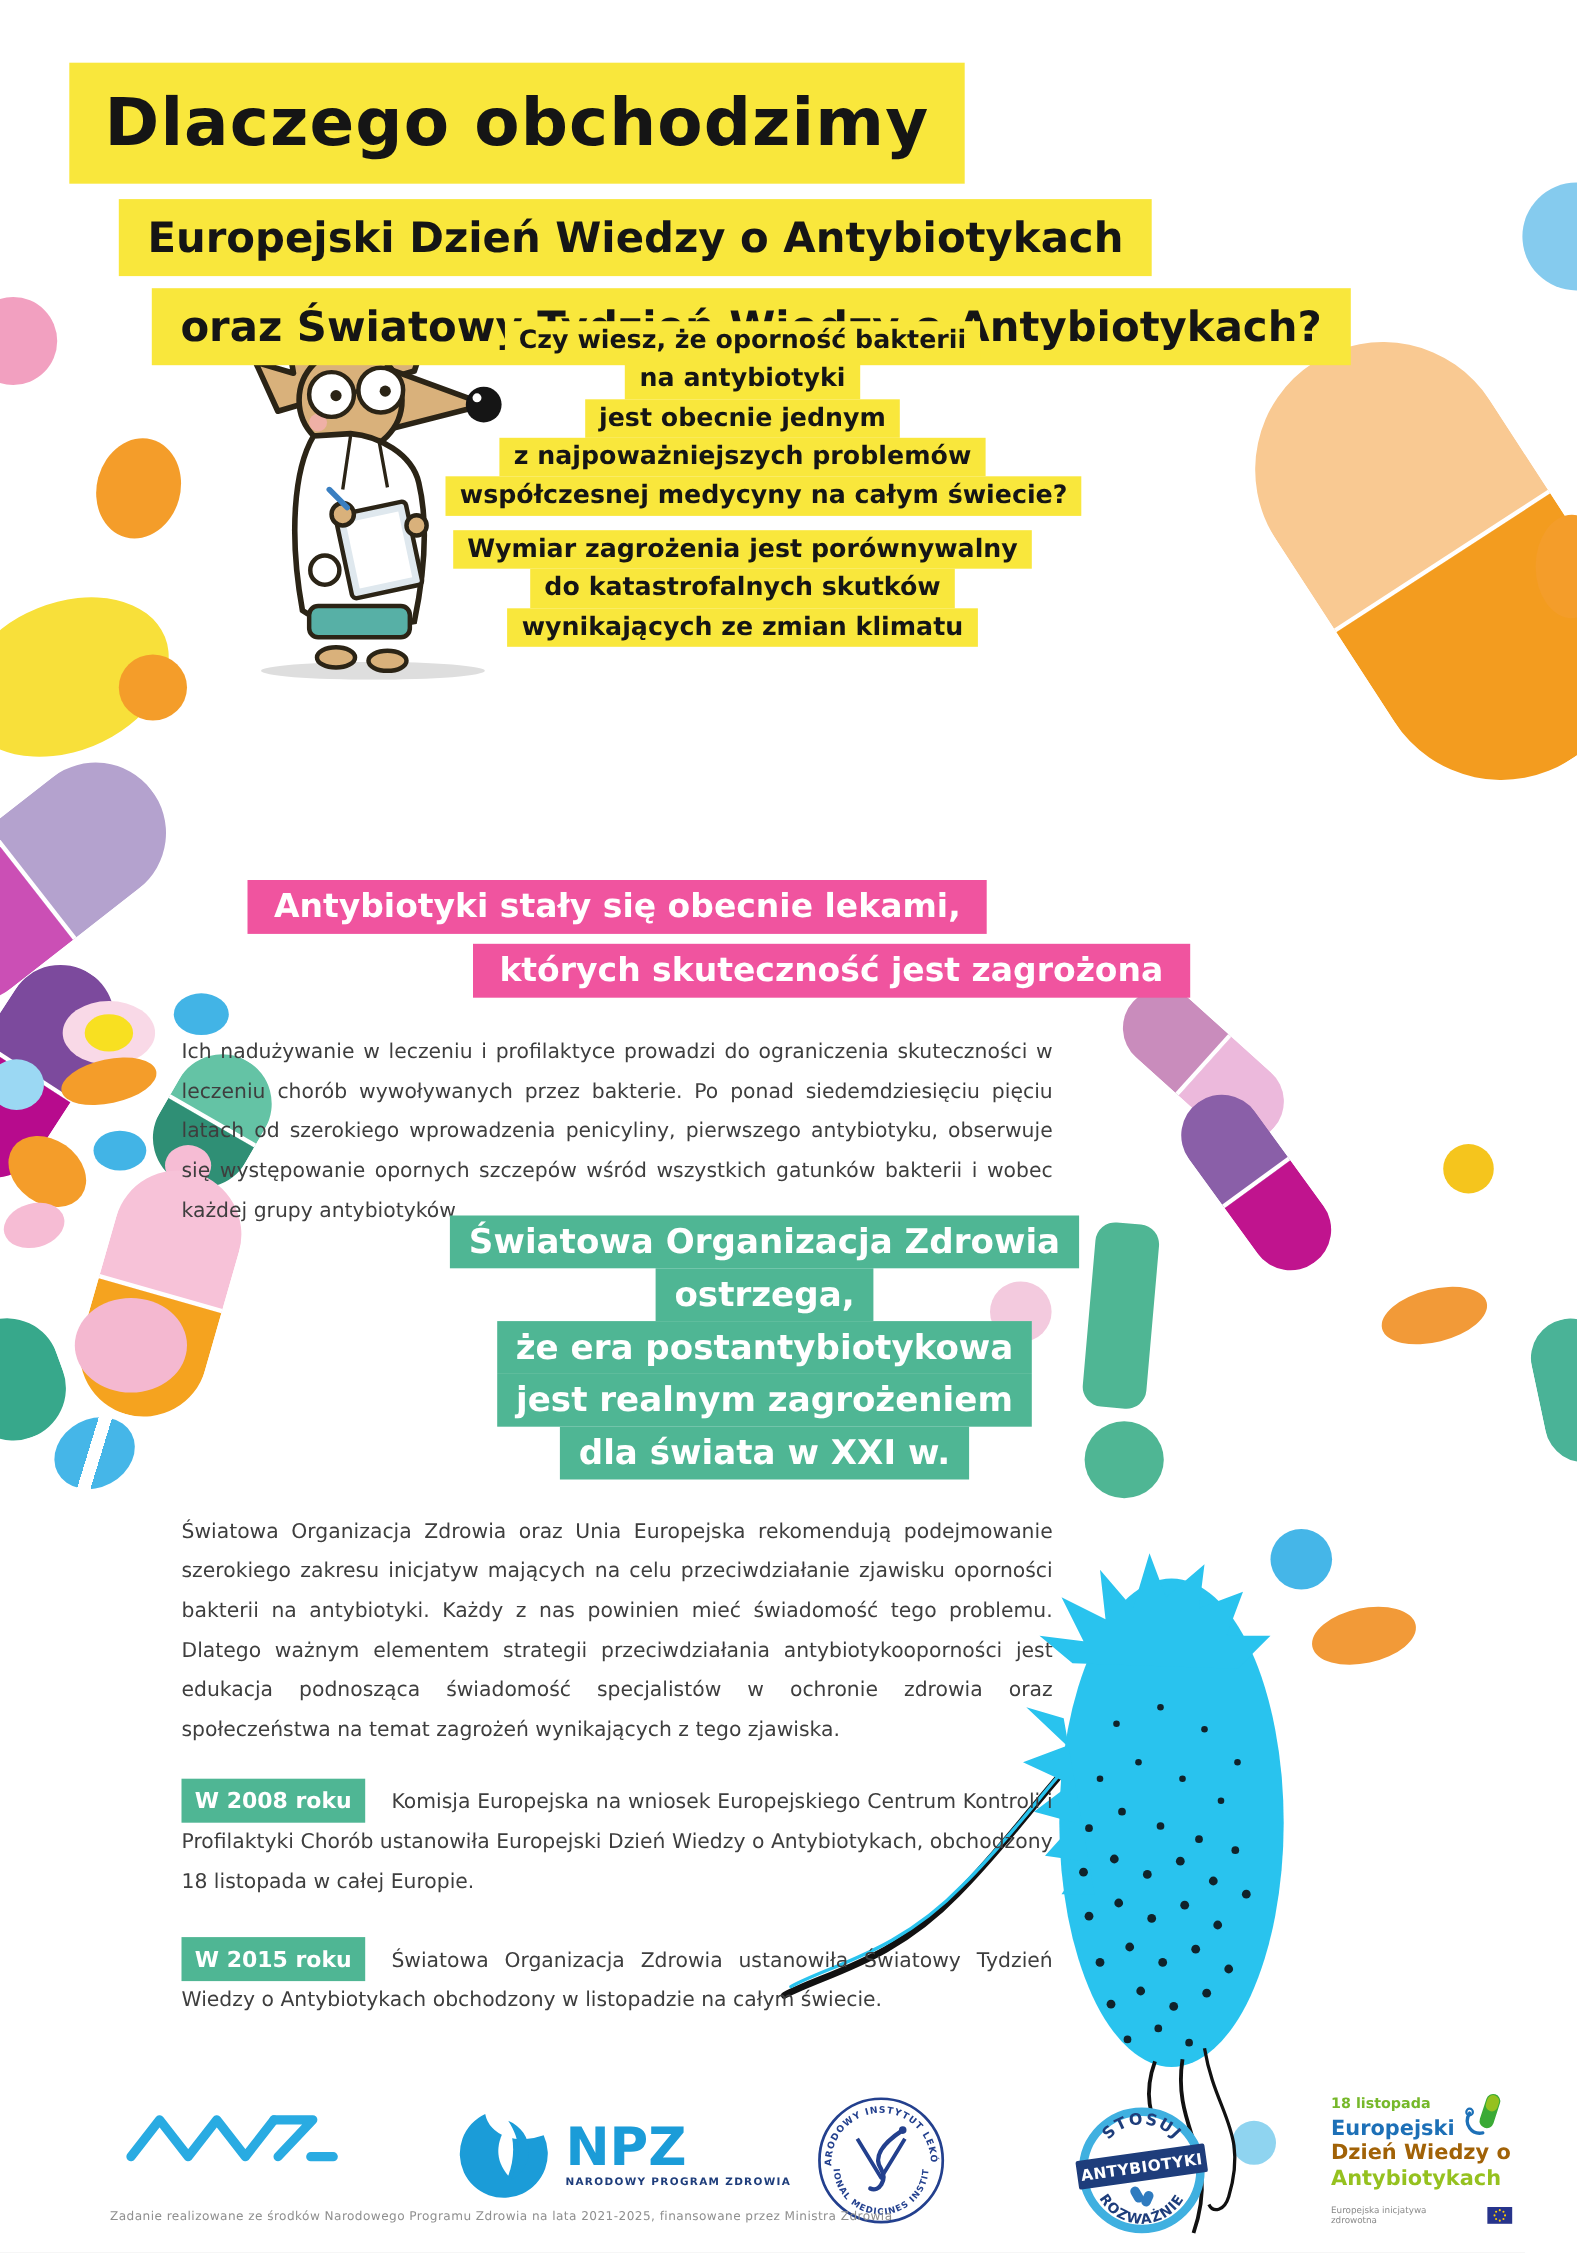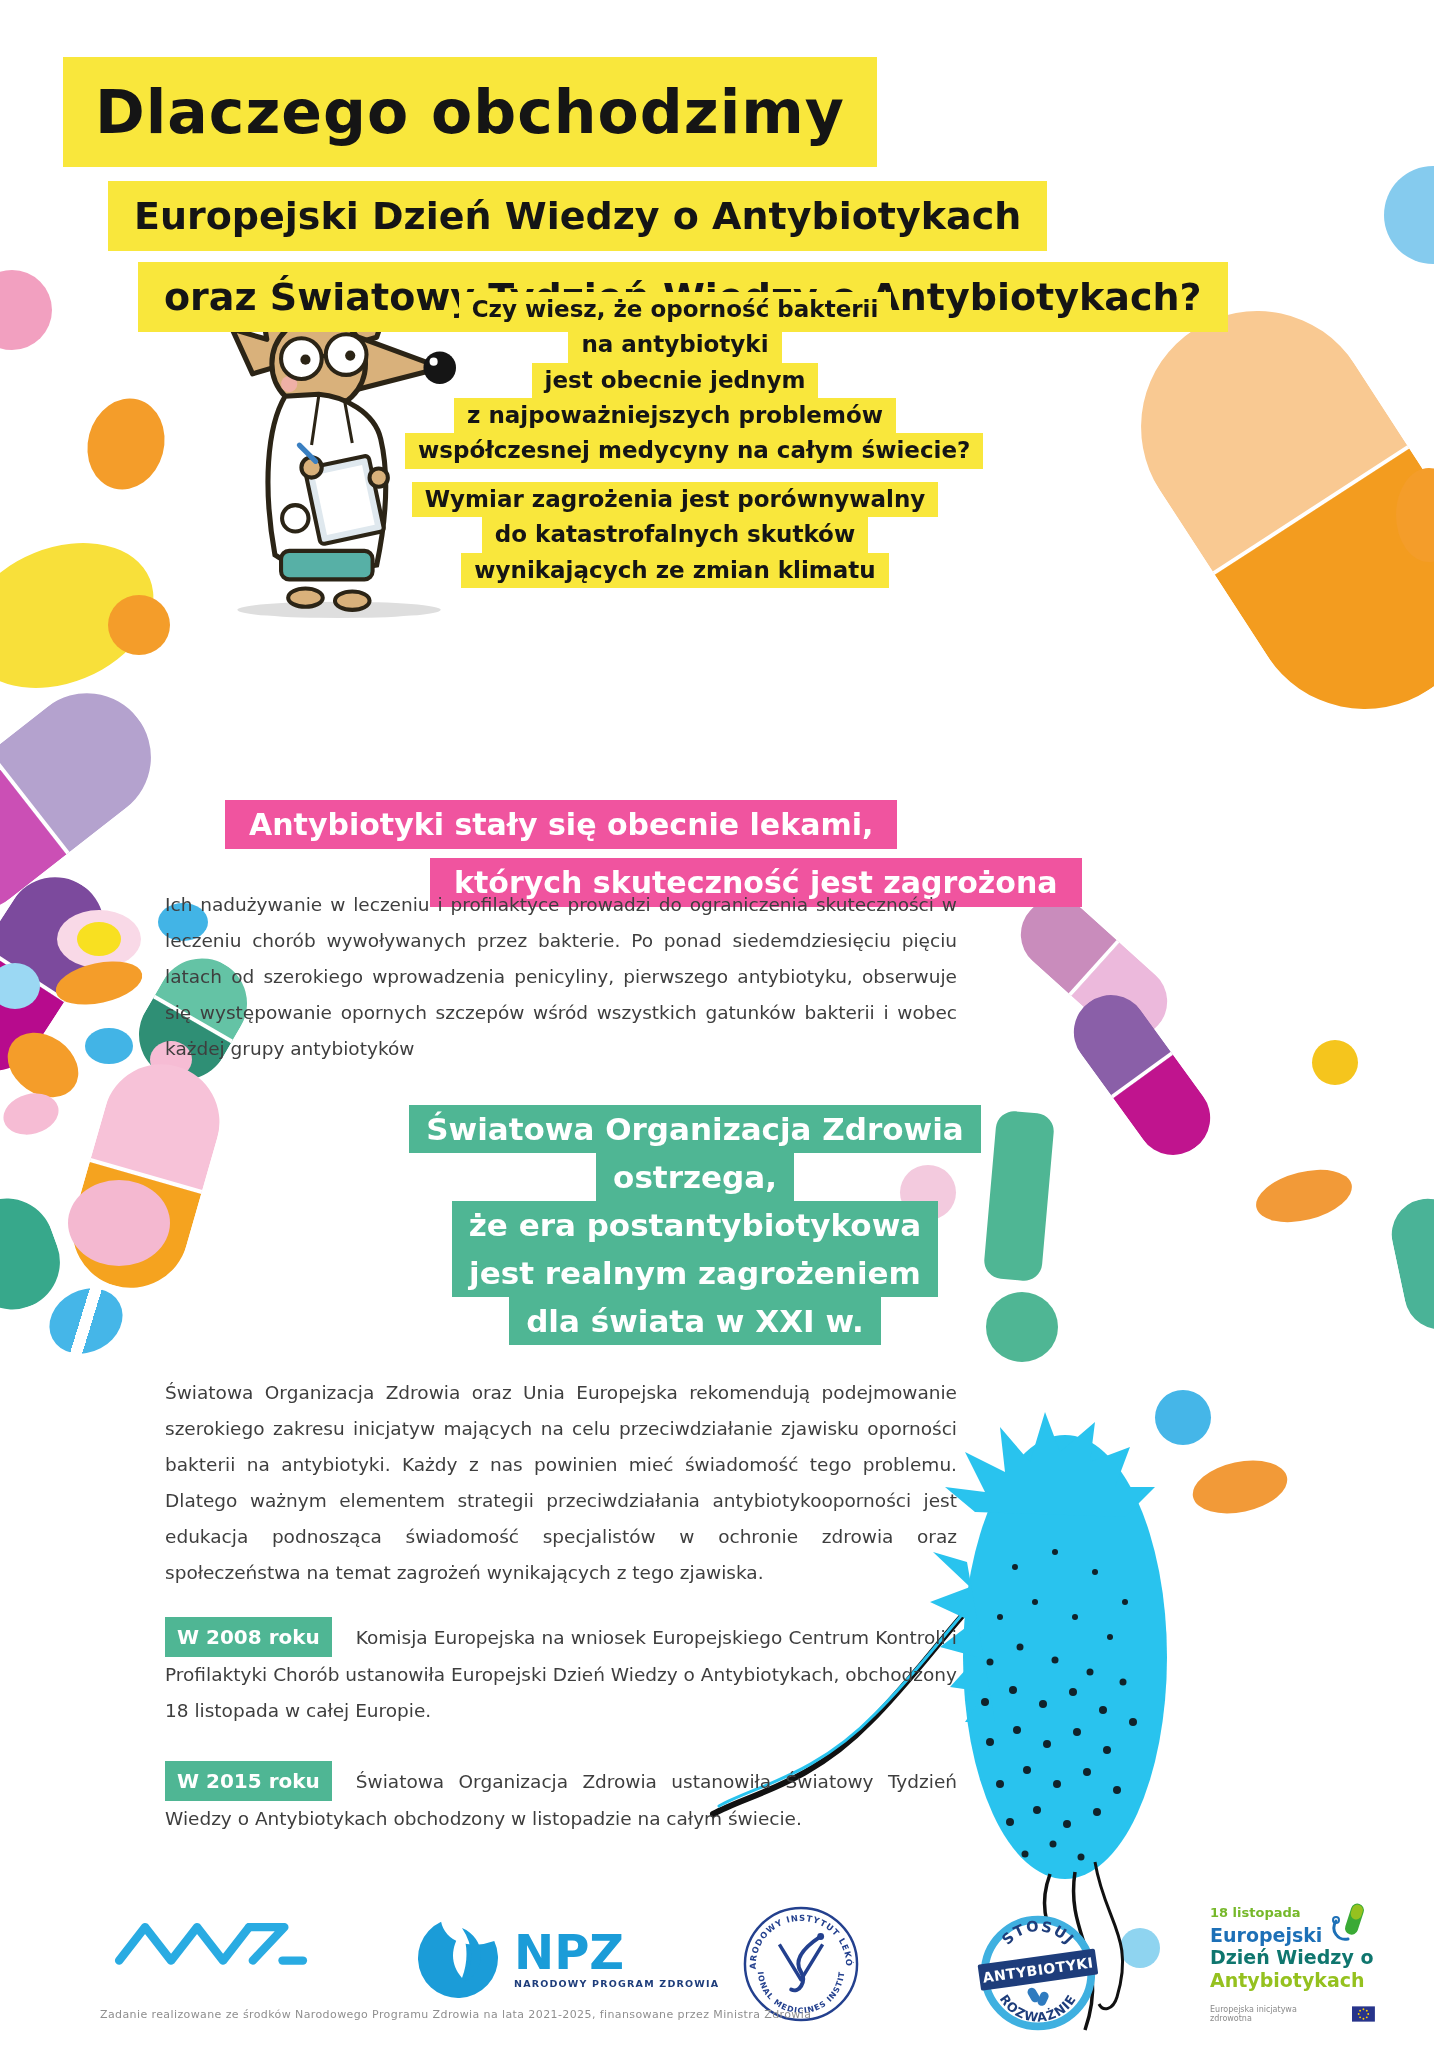--- a/index.html
+++ b/index.html
@@ -47,21 +47,21 @@
   .mz-label{font-size:23px;color:#4d4d4d;font-weight:400;letter-spacing:.5px;margin-top:2px;}
   .npz-wrap{position:absolute;left:412px;top:1912px;display:flex;align-items:center;}
   .npz-text{margin-left:10px;}
   .npz-abbr{font-size:48px;font-weight:800;color:#1B9CD8;line-height:1;}
   .npz-sub{font-size:9.5px;font-weight:700;color:var(--navy);letter-spacing:1.2px;margin-top:2px;}
   .nil-wrap{position:absolute;left:742px;top:1905px;}
   .stosuj-wrap{position:absolute;left:975px;top:1910px;}
   .edwa-wrap{position:absolute;left:1210px;top:1905px;width:165px;}
   .edwa-date{font-size:13px;font-weight:700;color:#76B82A;}
   .edwa-l1{font-size:19px;font-weight:700;color:#1D70B7;line-height:1.18;margin-top:4px;}
-  .edwa-l2{font-size:19px;font-weight:700;color:#0f766e;line-height:1.18;}
+  .edwa-l2{font-size:19px;font-weight:700;color:#a16207;line-height:1.18;}
   .edwa-l3{font-size:19px;font-weight:700;color:#95C11F;line-height:1.18;}
   .edwa-sub{font-size:8px;color:#8a8a8a;margin-top:14px;display:flex;align-items:center;gap:17px;}
   .edwa-glyph{position:absolute;left:118px;top:-4px;}
   .fineprint{position:absolute;left:100px;top:2008px;font-size:11px;color:#8f8f8f;letter-spacing:.4px;}
 </style>
 </head>
 <body>
 
 <div class="poster">
 
@@ -217,21 +217,21 @@
 
   <div class="chip-stack" style="left:405px;top:482px;width:540px;">
     <div class="chip-row"><span class="chip ychip">Wymiar zagrożenia jest porównywalny</span></div>
     <div class="chip-row"><span class="chip ychip">do katastrofalnych skutków</span></div>
     <div class="chip-row"><span class="chip ychip">wynikających ze zmian klimatu</span></div>
   </div>
 
   <div class="pinkline" style="left:225px;top:800px;">Antybiotyki stały się obecnie lekami,</div>
   <div class="pinkline" style="left:430px;top:858px;">których skuteczność jest zagrożona</div>
 
-  <p class="para" style="top:868px;">Ich nadużywanie w leczeniu i profilaktyce prowadzi do ograniczenia skuteczności w leczeniu chorób wywoływanych przez bakterie. Po ponad siedemdziesięciu pięciu latach od szerokiego wprowadzenia penicyliny, pierwszego antybiotyku, obserwuje się występowanie opornych szczepów wśród wszystkich gatunków bakterii i wobec każdej grupy antybiotyków</p>
+  <p class="para" style="top:920px;">Ich nadużywanie w leczeniu i profilaktyce prowadzi do ograniczenia skuteczności w leczeniu chorób wywoływanych przez bakterie. Po ponad siedemdziesięciu pięciu latach od szerokiego wprowadzenia penicyliny, pierwszego antybiotyku, obserwuje się występowanie opornych szczepów wśród wszystkich gatunków bakterii i wobec każdej grupy antybiotyków</p>
 
   <div class="chip-stack" style="left:355px;top:1105px;width:680px;">
     <div class="chip-row"><span class="chip gchip">Światowa Organizacja Zdrowia</span></div>
     <div class="chip-row"><span class="chip gchip">ostrzega,</span></div>
     <div class="chip-row"><span class="chip gchip">że era postantybiotykowa</span></div>
     <div class="chip-row"><span class="chip gchip">jest realnym zagrożeniem</span></div>
     <div class="chip-row"><span class="chip gchip">dla świata w XXI w.</span></div>
   </div>
   <div class="excl-bar"></div>
   <div class="excl-dot"></div>

